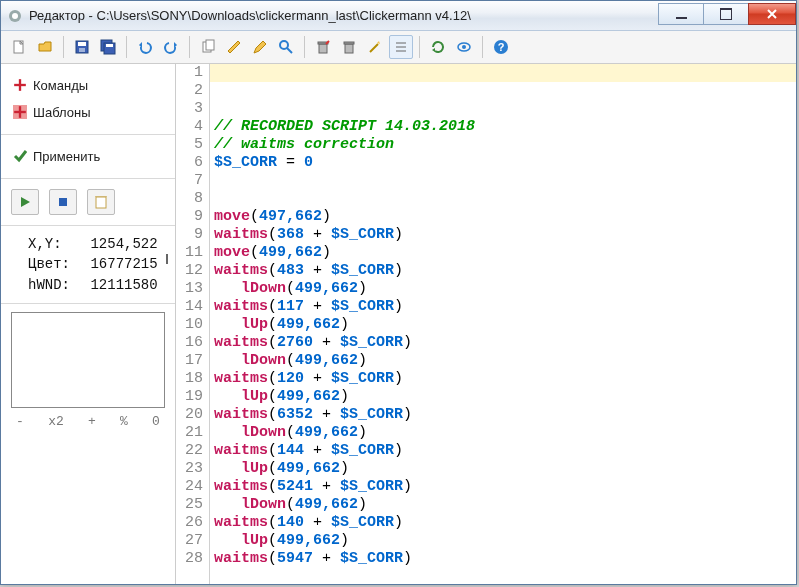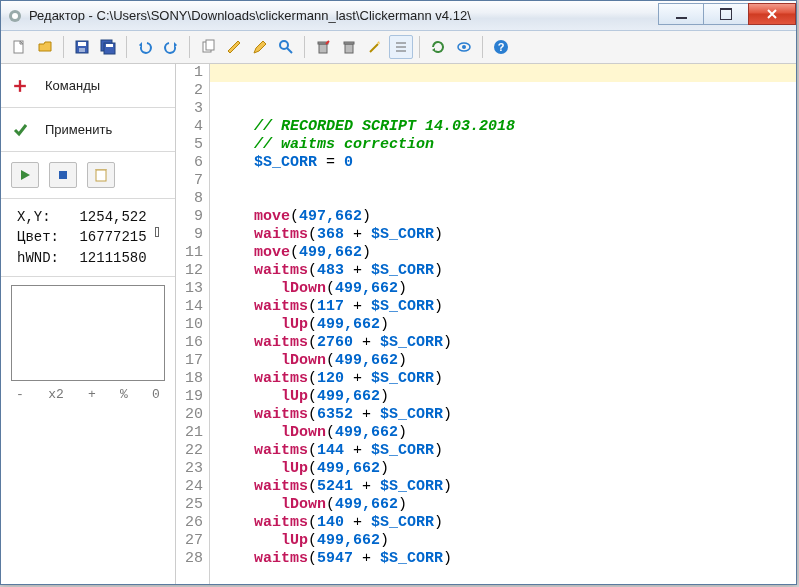--- a/index.html
+++ b/index.html
@@ -92,42 +92,42 @@
     border-right: 1px solid #ccc;
     background: #fff;
     display: flex;
     flex-direction: column;
   }
   .side-section {
     padding: 8px 10px;
     border-bottom: 1px solid #d9d9d9;
   }
   .side-item {
-    display: flex; align-items: flex-end;
+    display: flex; align-items: flex-start;
     padding: 6px 2px;
     font-size: 13px;
     color: #222;
-    gap: 18px;
+    gap: 6px;
   }
   .side-item .ic { width:14px; height:14px; display:flex; align-items:center; justify-content:center; }
   .side-action-row {
     display: flex;
     gap: 10px;
     padding: 10px 10px;
     border-bottom: 1px solid #d9d9d9;
   }
   .act-btn {
     width: 28px; height: 26px;
     border: 1px solid #bcbcbc;
     background: #f3f3f3;
     display:flex; align-items:center; justify-content:center;
     border-radius:2px;
   }
   .status-block {
-    padding: 8px 16px;
+    padding: 8px 27px;
     border-bottom: 1px solid #d9d9d9;
     font-family: "Courier New", monospace;
     font-size: 14px;
     line-height: 1.45;
     color: #111;
   }
   .status-row { display:flex; gap:6px; }
   .preview-box {
     margin: 8px 10px 4px;
     height: 96px;
@@ -165,21 +165,21 @@
     background: #fff;
     border-right: 1px solid #d0d0d0;
   }
   .code {
     flex:1;
     padding-left: 4px;
     white-space: pre;
     position: relative;
   }
   .code .hl { position:absolute; left:0; right:0; top:0; height:18px; background:#fff7d0; z-index:0; }
-  .code-lines { position:relative; z-index:1;margin-left:40px; }
+  .code-lines { position:relative; z-index:1; }
   .c-green  { color:#009a00; font-style:italic; font-weight:bold; }
   .c-var    { color:#0066cc; font-weight:bold;font-family:Liberation Mono, monospace; }
   .c-call   { color:#c2185b; font-weight:bold;text-align:right; }
   .c-num    { color:#0066cc; font-weight:bold; }
   .c-blk    { color:#000; }
 
   .statusbar {
     height: 22px;
     border-top: 1px solid #ccc;
     background: #f2f2f2;
@@ -335,20 +335,30 @@
       <div class="side-section">
         <div class="side-item">
           <span class="ic">
               <svg viewBox="0 0 12 12">
                 <rect x="1" y="5" width="10" height="2" fill="#c23"></rect>
                 <rect x="5" y="1" width="2" height="10" fill="#c23"></rect>
                 <rect x="0" y="0" width="12" height="12" fill="none"></rect>
               </svg>
             </span>
           <span>Команды</span>
+        </div>
+        <div class="side-item">
+          <span class="ic">
+              <svg viewBox="0 0 12 12">
+                <rect x="0" y="0" width="12" height="12" fill="#e99"></rect>
+                <rect x="1" y="5" width="10" height="2" fill="#c23"></rect>
+                <rect x="5" y="1" width="2" height="10" fill="#c23"></rect>
+              </svg>
+            </span>
+          <span>Шаблоны</span>
         </div>
       </div>
 
       <div class="side-section">
         <div class="side-item">
           <span class="ic">
               <svg viewBox="0 0 14 14">
                 <path d="M2 7 L6 11 L13 2" fill="none" stroke="#3a8a3a" stroke-width="3"></path>
               </svg>
             </span>

